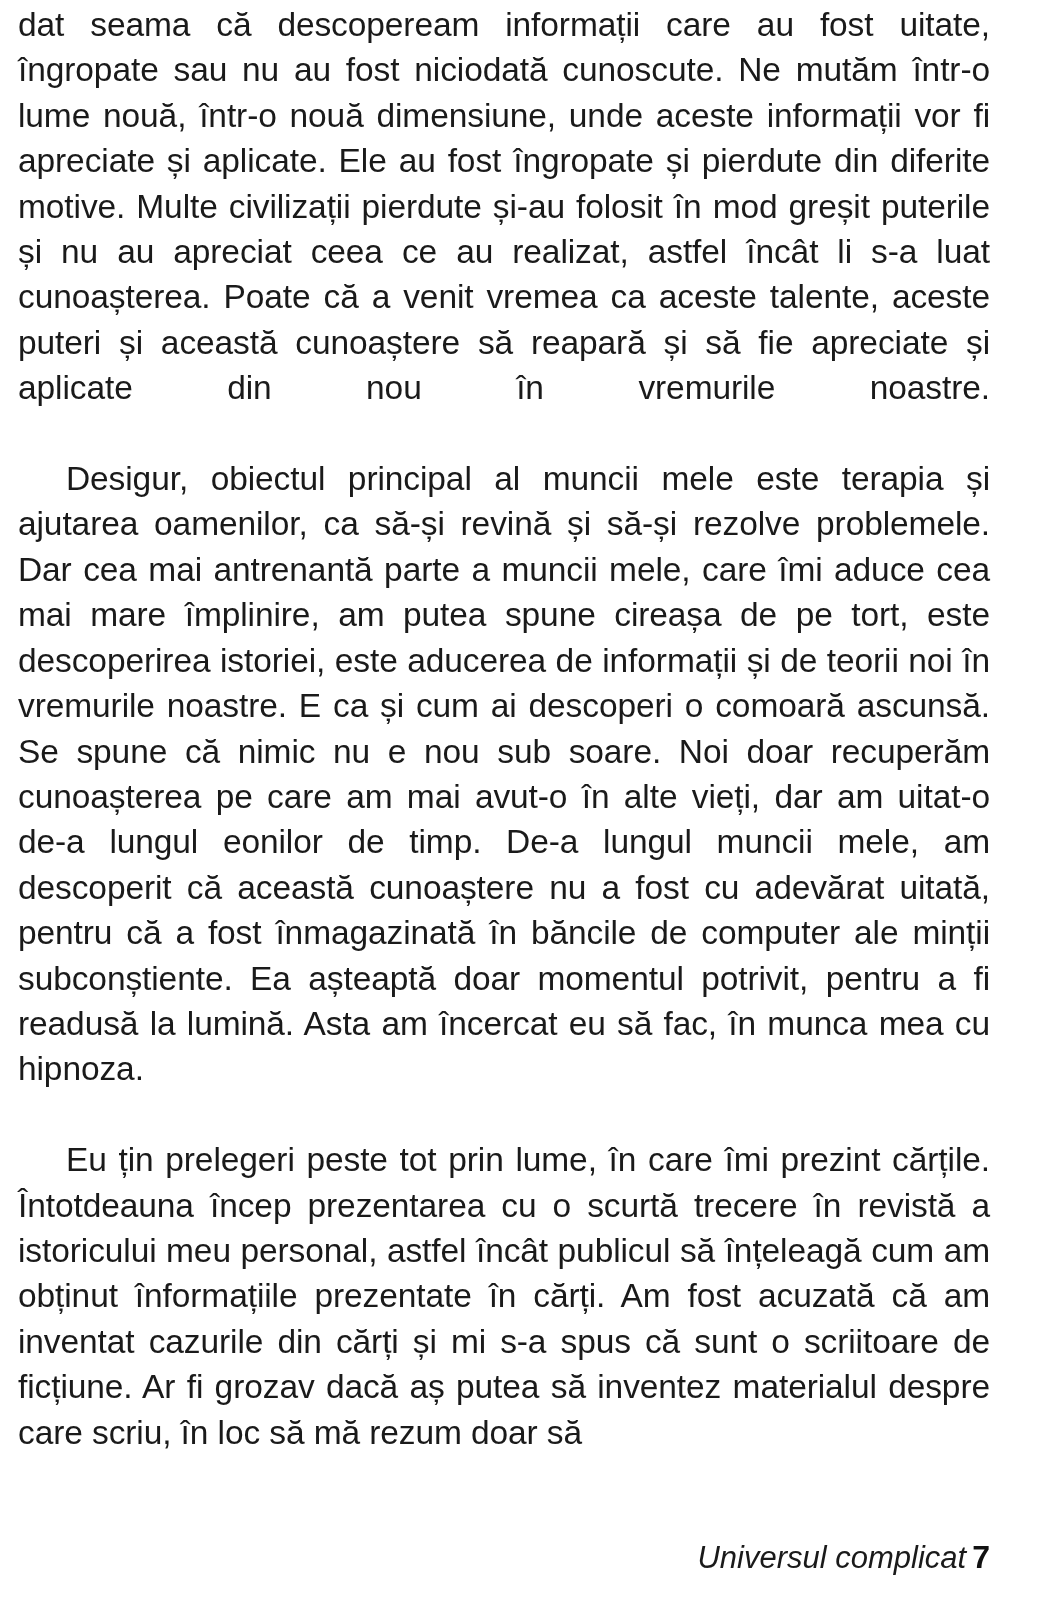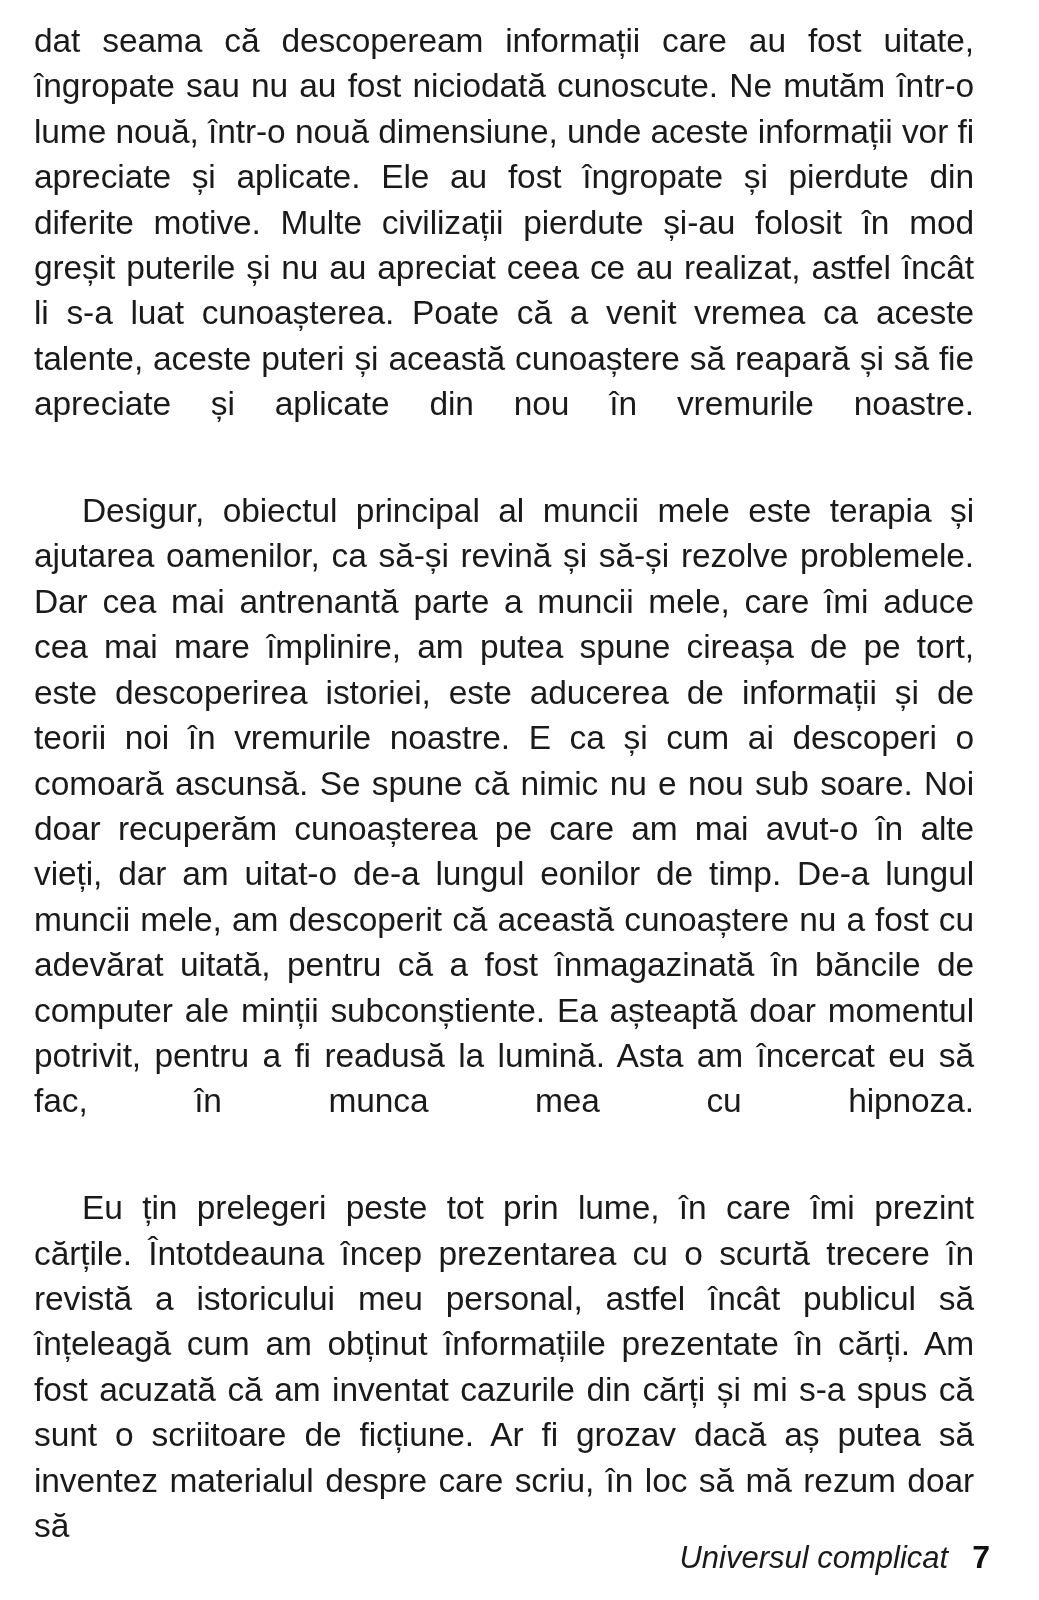--- a/index.html
+++ b/index.html
@@ -27,21 +27,21 @@
   }
 
   .body-text {
     position: absolute;
     left: 18px;
     top: 2px;
     width: 972px;
   }
 
   .para {
-    margin: 16px;
+    margin: 0;
     text-align: justify;
     text-justify: inter-word;
     font-size: 33.5px;
     line-height: 45.4px;
     letter-spacing: -0.1px;
     word-spacing: 0px;
     font-weight: 400;
     color: #1a1a1a;
     hyphens: none;
   }
@@ -57,21 +57,21 @@
   .para.no-last-stretch::after {
     content: none;
   }
 
   .footer {
     position: absolute;
     right: 49px;
     bottom: 24px;
     display: flex;
     align-items: baseline;
-    gap: 24px;
+    gap: 6px;
     white-space: nowrap;
   }
   .footer-title {
     font-style: italic;
     font-size: 31px;
     letter-spacing: 0px;
     color: #1a1a1a;
   }
   .footer-page {
     font-weight: 700;

